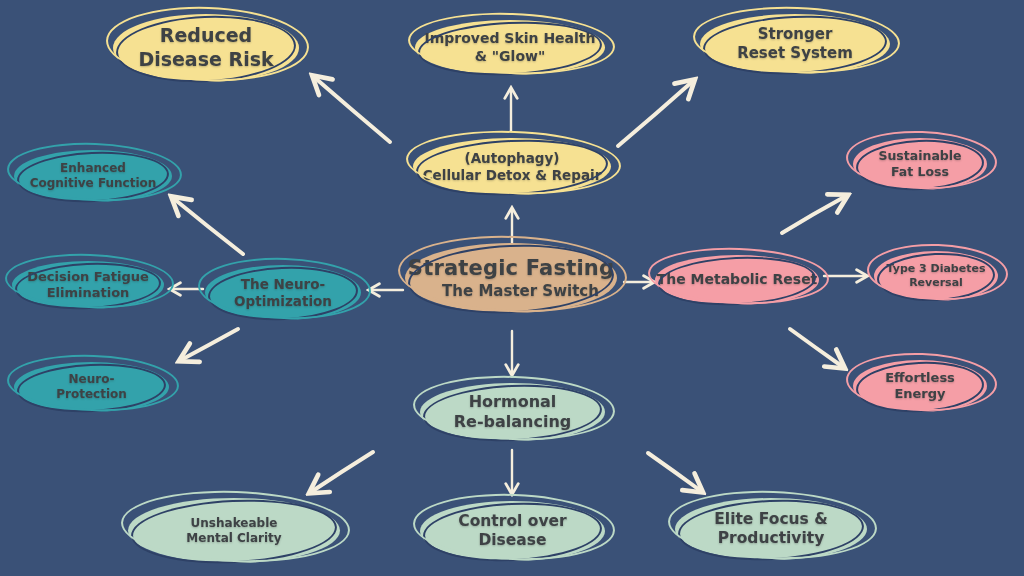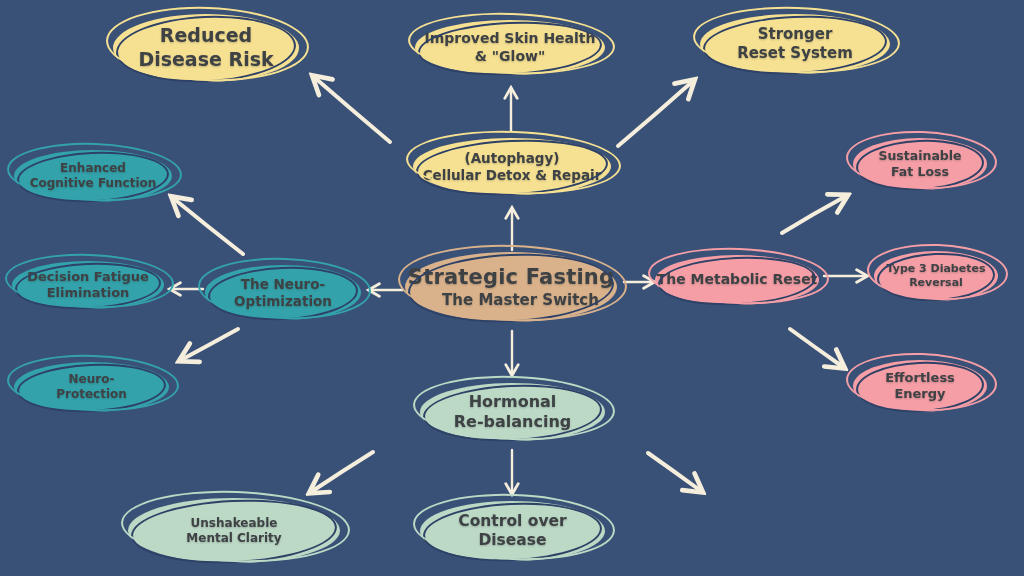--- a/index.html
+++ b/index.html
@@ -86,21 +86,21 @@
     <path class="thin" d="M403,290 L370,290" marker-end="url(#ah)"></path>
     <path class="thick" d="M243,254 Q207,226 173,198" marker-end="url(#ah)"></path>
     <path class="thin" d="M203,289 L171,289" marker-end="url(#ah)"></path>
     <path class="thick" d="M238,329 Q209,345 181,360" marker-end="url(#ah)"></path>
     <path class="thin" d="M512,331 L512,374" marker-end="url(#ah)"></path>
     <path class="thick" d="M373,452 Q341,472 311,492" marker-end="url(#ah)"></path>
     <path class="thin" d="M512,450 L512,493" marker-end="url(#ah)"></path>
     <path class="thick" d="M648,453 Q675,472 701,491" marker-end="url(#ah)"></path>
   </svg>
 
-  <div class="node tan center-node" style="left:405px;top:252px;width:212px;height:70px">
+  <div class="node tan center-node" style="left:405px;top:243px;width:212px;height:70px">
     <span class="title">Strategic Fasting</span>
     <span class="subtitle">The Master Switch</span>
   </div>
 
   <div class="node yellow" style="left:413px;top:138px;width:198px;height:57px;font-size:13.5px">
     <span class="label">(Autophagy)
 Cellular Detox &amp; Repair</span>
   </div>
   <div class="node yellow" style="left:113px;top:14px;width:186px;height:68px;font-size:19px">
     <span class="label">Reduced
@@ -153,14 +153,18 @@
 Re-balancing</span>
   </div>
   <div class="node mint" style="left:128px;top:498px;width:212px;height:65px;font-size:12px">
     <span class="label">Unshakeable
 Mental Clarity</span>
   </div>
   <div class="node mint" style="left:420px;top:501px;width:185px;height:60px;font-size:15.5px">
     <span class="label">Control over
 Disease</span>
   </div>
+  <div class="node mint" style="left:675px;top:498px;width:192px;height:62px;font-size:15.5px">
+    <span class="label">Elite Focus &amp;
+Productivity</span>
+  </div>
 
 </div>
 
 </body></html>

